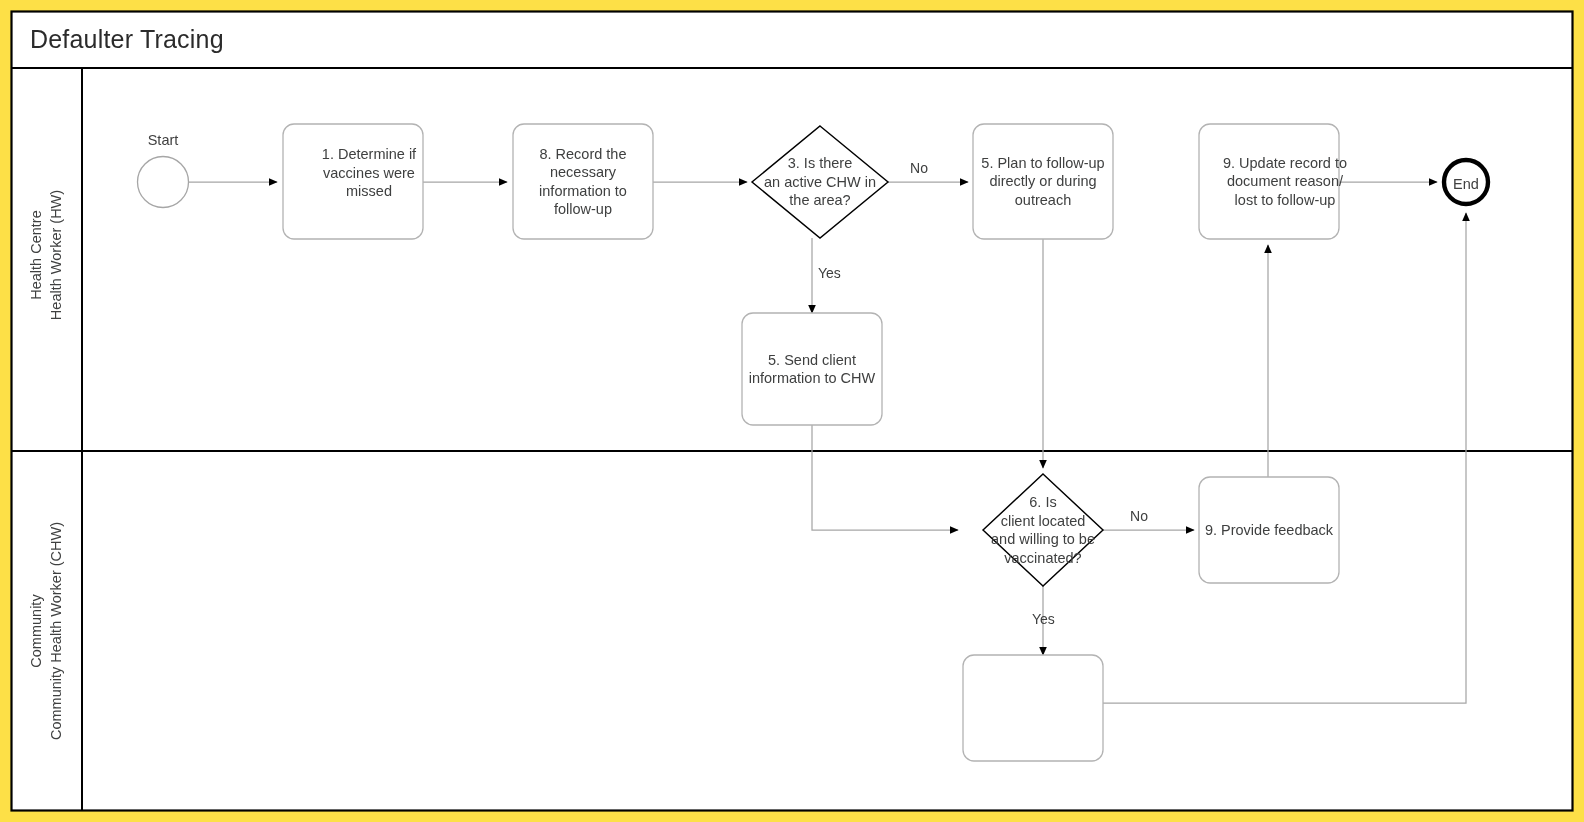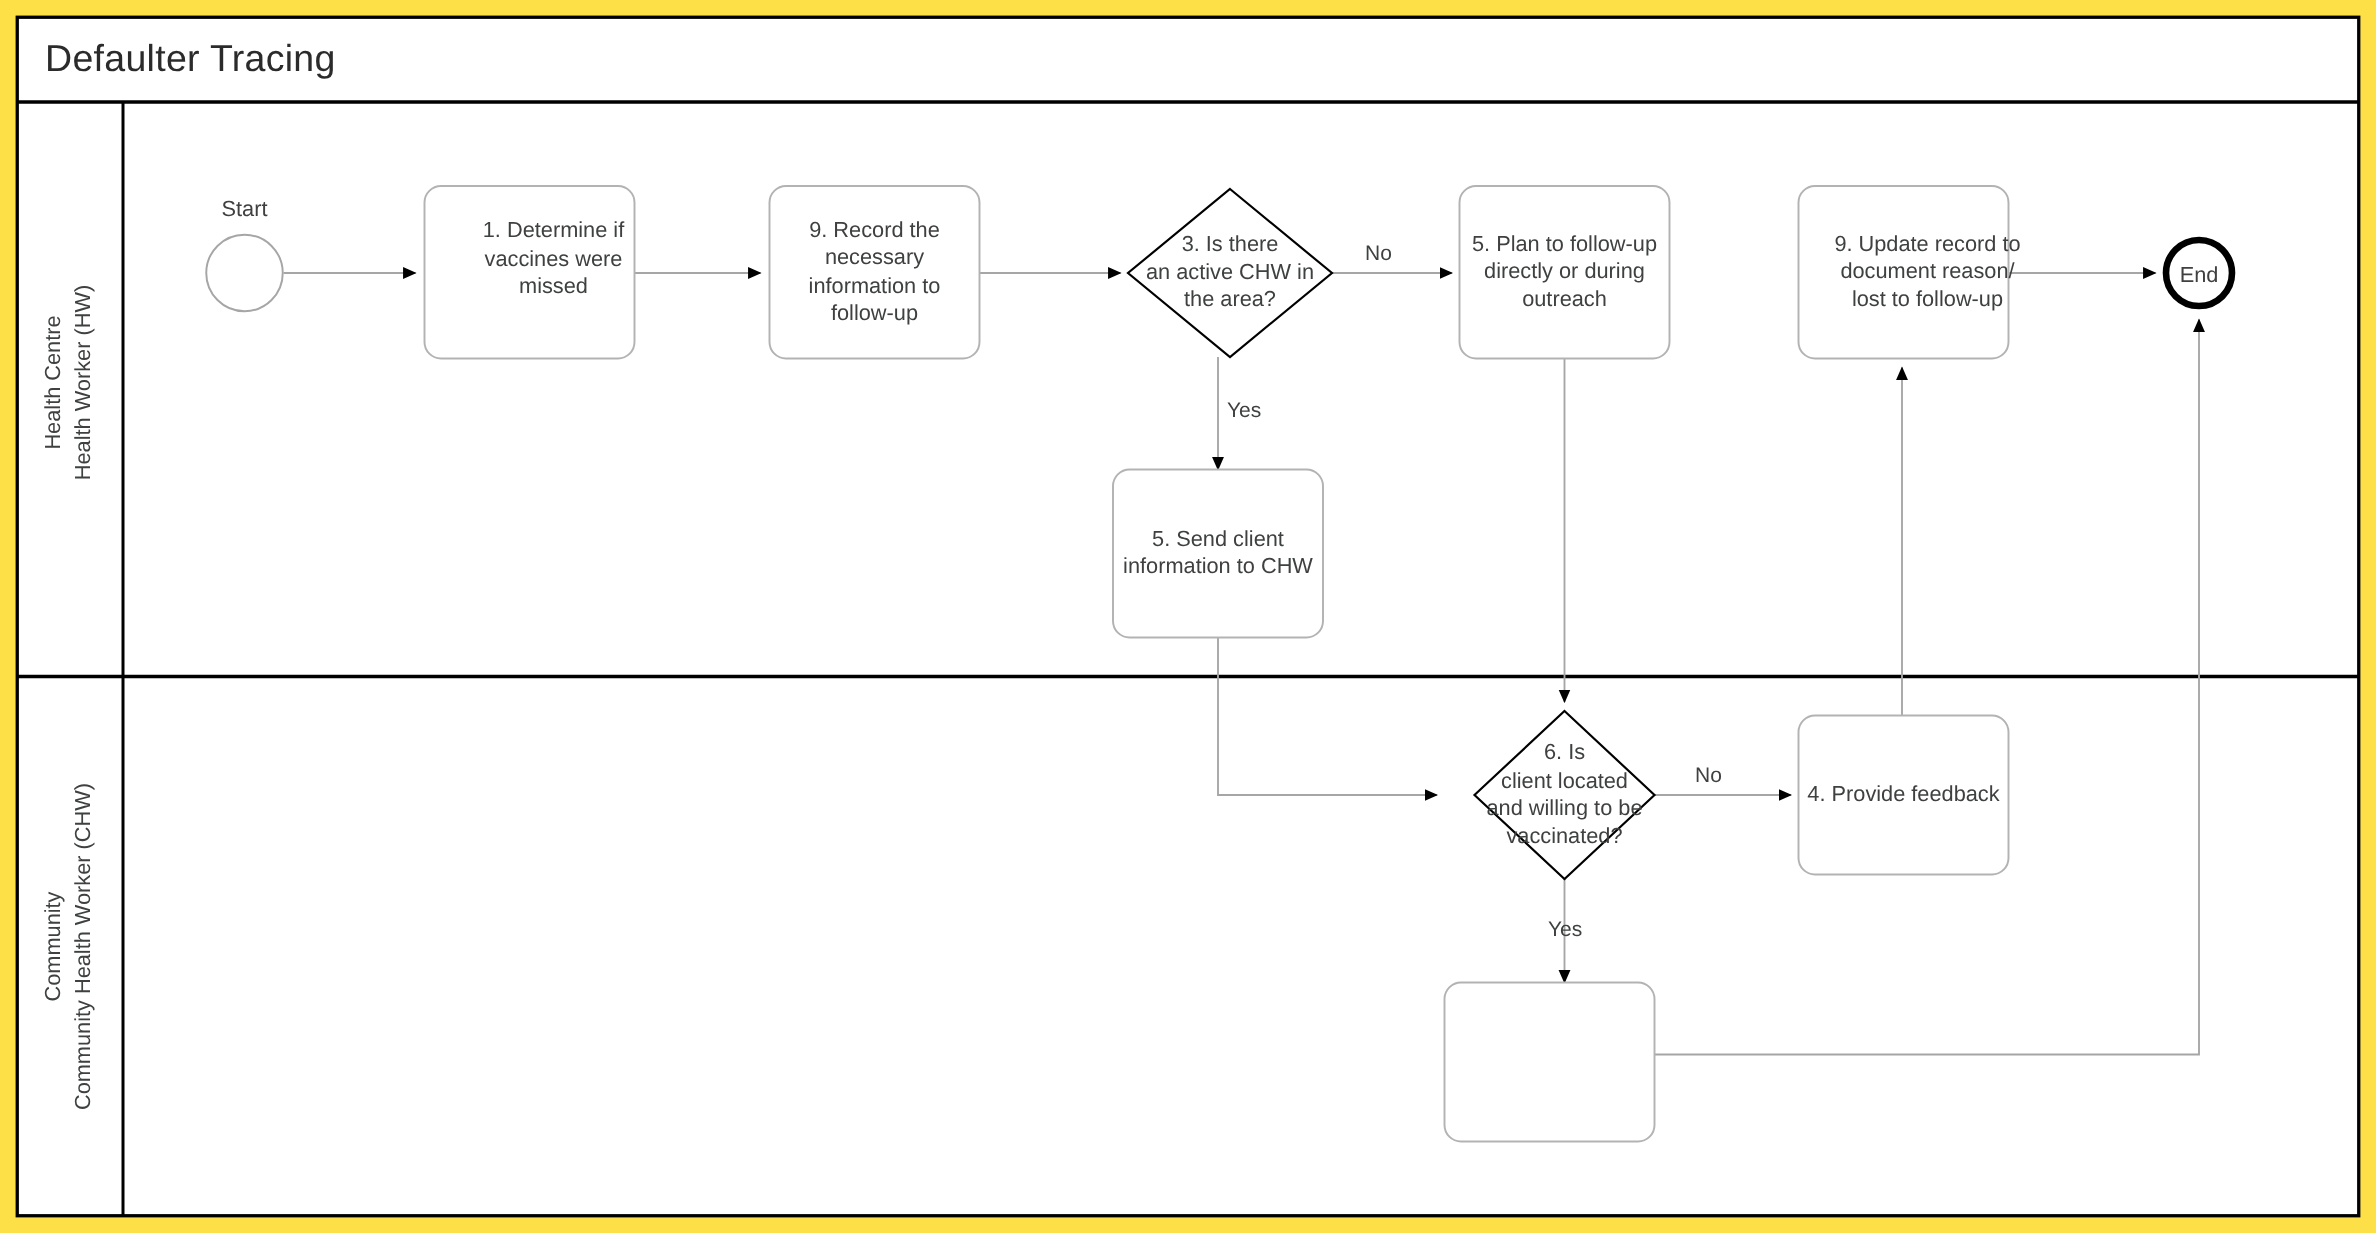--- a/index.html
+++ b/index.html
@@ -127,33 +127,33 @@
               display:flex; align-items:center; justify-content:center;
               transform: rotate(-90deg);">Community
 Community Health Worker (CHW)</div>
 
   <div class="lbl" style="left:123px; top:131px; width:80px;">Start</div>
   <div class="lbl" style="left:1426px; top:131px; width:80px;margin-top:44px;">End</div>
 
   <div class="lbl node-label centerbox" style="left:285px; top:126px; width:136px; height:94px;padding-left:16px;">1. Determine if
 vaccines were
 missed</div>
-  <div class="lbl node-label centerbox" style="left:515px; top:126px; width:136px; height:111px;">9. Record the
+  <div class="lbl node-label centerbox" style="left:515px; top:126px; width:136px; height:111px;">8. Record the
 necessary
 information to
 follow-up</div>
   <div class="lbl node-label centerbox" style="left:973px; top:126px; width:140px; height:111px;">5. Plan to follow-up
 directly or during
 outreach</div>
   <div class="lbl node-label centerbox" style="left:1199px; top:126px; width:140px; height:111px;margin-left:16px;">9. Update record to
 document reason/
 lost to follow-up</div>
   <div class="lbl node-label centerbox" style="left:742px; top:315px; width:140px; height:108px;text-align:center;">5. Send client
 information to CHW</div>
-  <div class="lbl node-label centerbox" style="left:1199px; top:479px; width:140px; height:102px;">4. Provide feedback</div>
+  <div class="lbl node-label centerbox" style="left:1199px; top:479px; width:140px; height:102px;">9. Provide feedback</div>
 
   <div class="lbl node-label centerbox" style="left:750px; top:144px; width:140px; height:76px;">3. Is there
 an active CHW in
 the area?</div>
   <div class="lbl node-label centerbox" style="left:963px; top:492px; width:160px; height:76px;">6. Is
 client located
 and willing to be
 vaccinated?</div>
 
   <div class="lbl edge-label" style="left:897px; top:159px; width:44px;">No</div>

